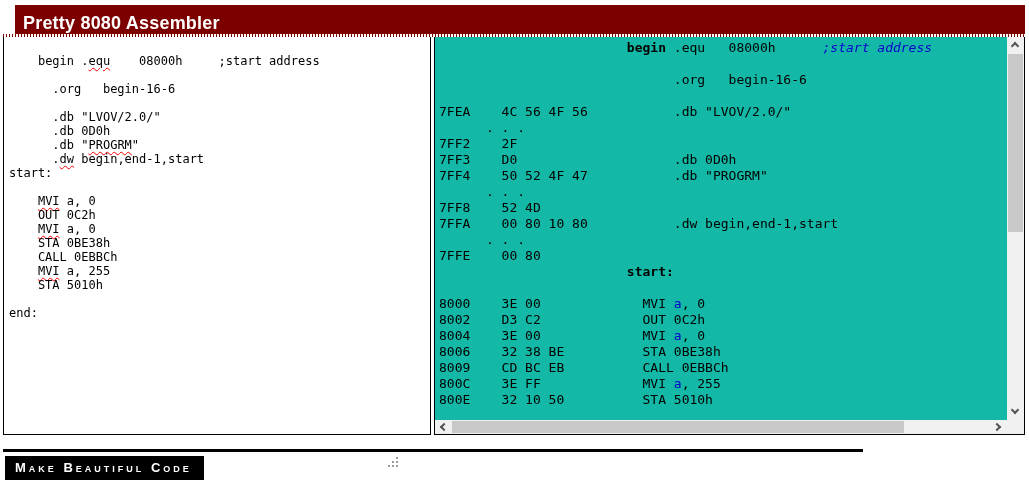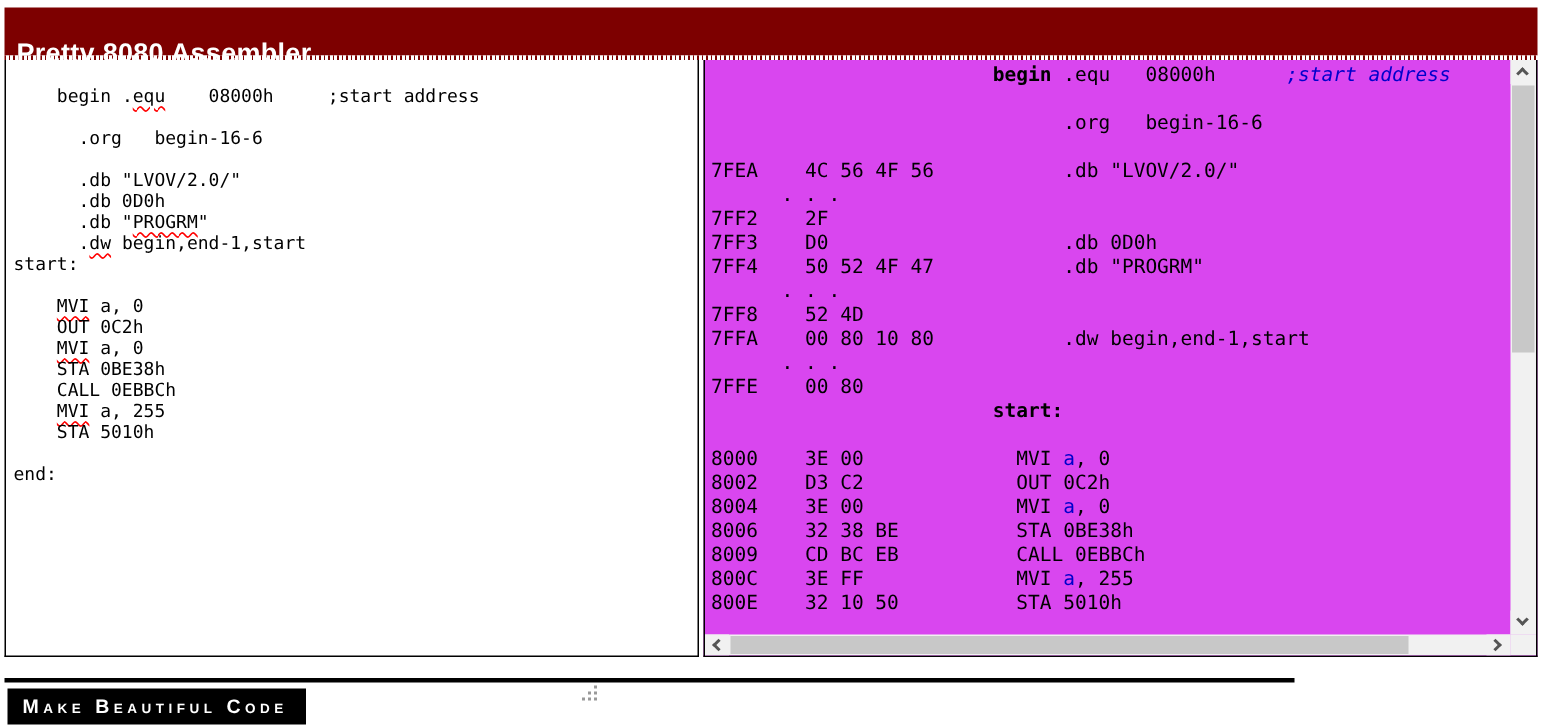--- a/index.html
+++ b/index.html
@@ -5,44 +5,45 @@
   * { box-sizing: border-box; }
   html,body { margin:0; padding:0; background:#fff; }
   body { width:1029px; height:484px; font-family:"Liberation Sans", sans-serif; position:relative; overflow:hidden; }
 
   .page { padding:5px 4px 0 3px; }
 
   
   .titlebar {
     background:#7d0000; color:#fff;
     font:bold 18px/29px "Liberation Sans", sans-serif;
-    height:29px; padding:16px 8px;
+    height:29px; padding:4px 8px;
     letter-spacing:0.2px;
+    margin-left:12px;
   }
   .dotted-strip {
     height:3px;
     background:repeating-linear-gradient(90deg,#7d0000 0 1px,#ffffff 1px 3px);
   }
 
   
   .panels { display:flex; height:398px; }
   .editor {
-    width:463px; flex:none;
+    width:428px; flex:none;
     border:1px solid #000; border-top:none;
     position:relative; overflow:hidden;
     font:12px/14px "DejaVu Sans Mono", monospace;
     padding:3px 0 0 5px;
     white-space:pre;
     background:#fff;
   }
   .panel-gap { width:3px; flex:none; }
   .listing-wrap {
     flex:1;
     border:1px solid #000; border-top:none;
-    position:relative; background:#d946ef; overflow:hidden;
+    position:relative; background:#14b8a6; overflow:hidden;
   }
   .listing-content {
     position:absolute; top:0; left:0; right:17px; bottom:14px;
     overflow:hidden;
     font:13px/16px "DejaVu Sans Mono", monospace;
     padding:3px 0 0 4px;
     white-space:pre;
   }
 
   

